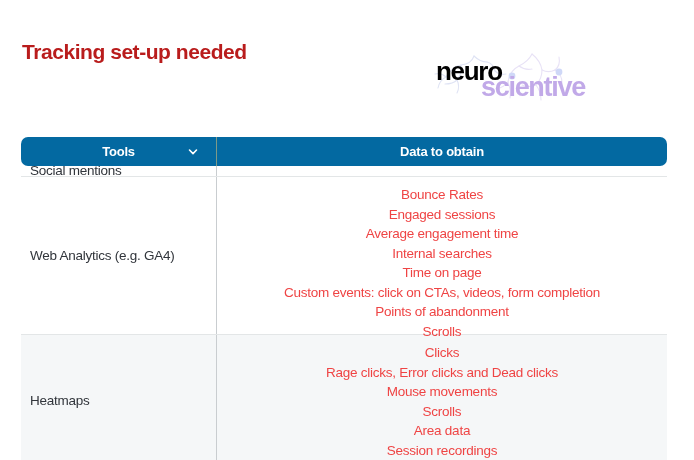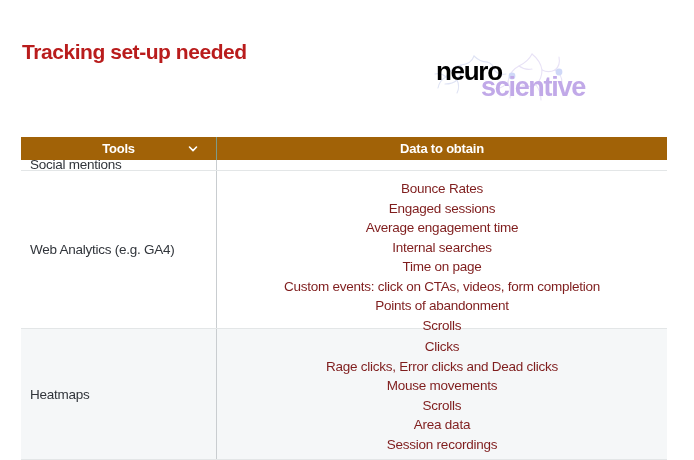--- a/index.html
+++ b/index.html
@@ -87,23 +87,24 @@
   #tools-table {
     position: absolute;
     left: 21px;
     top: 137px;
     width: 646px;
     height: 323px;
     overflow: hidden;
   }
   .thead {
     display: flex;
-    height: 23px;
-    background: #a16207;
-    box-sizing: border-box;
+    height: 29px;
+    background: #0369a1;
+    box-sizing: border-box;
+    border-radius: 7px;
   }
   .th {
     display: flex;
     align-items: center;
     justify-content: center;
     color: #ffffff;
     font-size: 13px;
     font-weight: bold;
     letter-spacing: -0.2px;
     position: relative;
@@ -161,21 +162,21 @@
     color: #31353b;
     letter-spacing: -0.25px;
     border-right: 1px solid #c9cdd0;
   }
   .td-data {
     flex: 1 1 auto;
     box-sizing: border-box;
     padding: 8px 6px 8px 6px;
     text-align: center;
     font-size: 13.5px;
-    color: #7f1d1d;
+    color: #ef4444;
     letter-spacing: -0.25px;
     line-height: 19.5px;
   }
   .td-data .line {
     display: block;
     white-space: nowrap;
   }
 </style>
 </head>
 <body>

